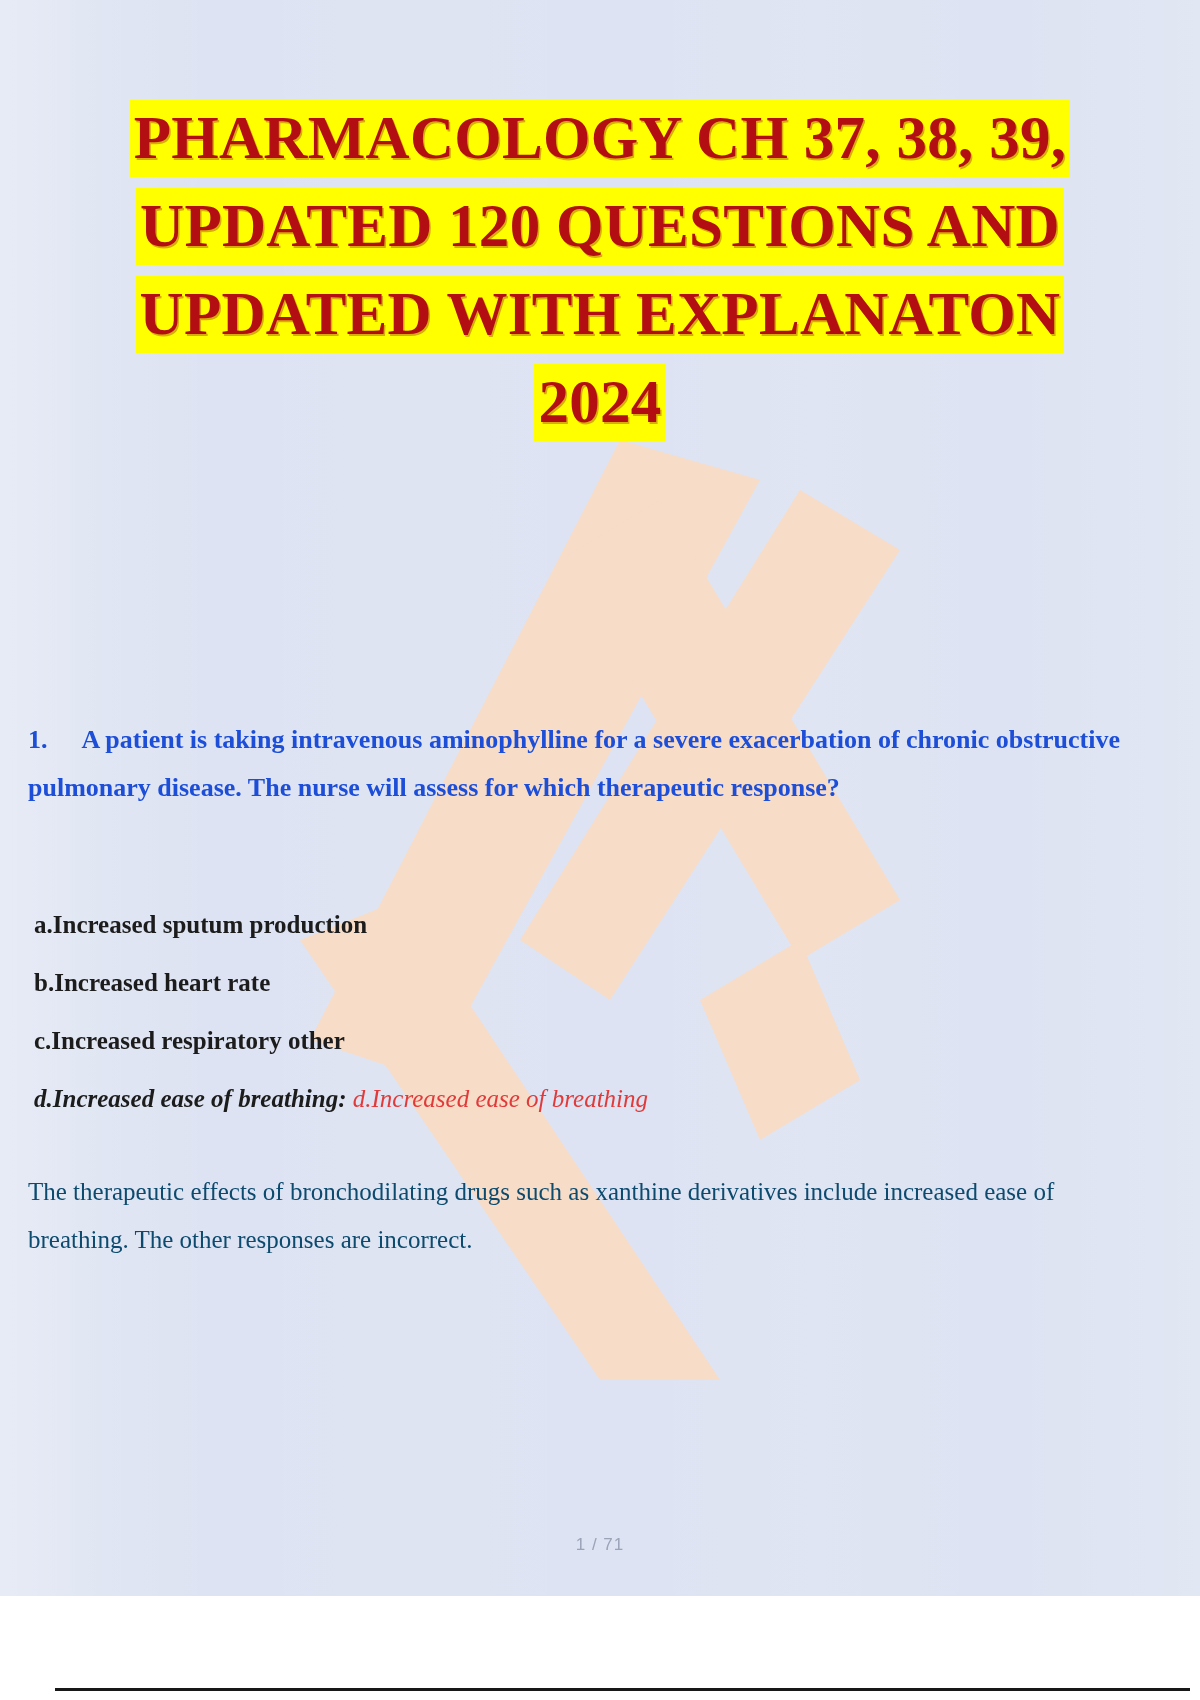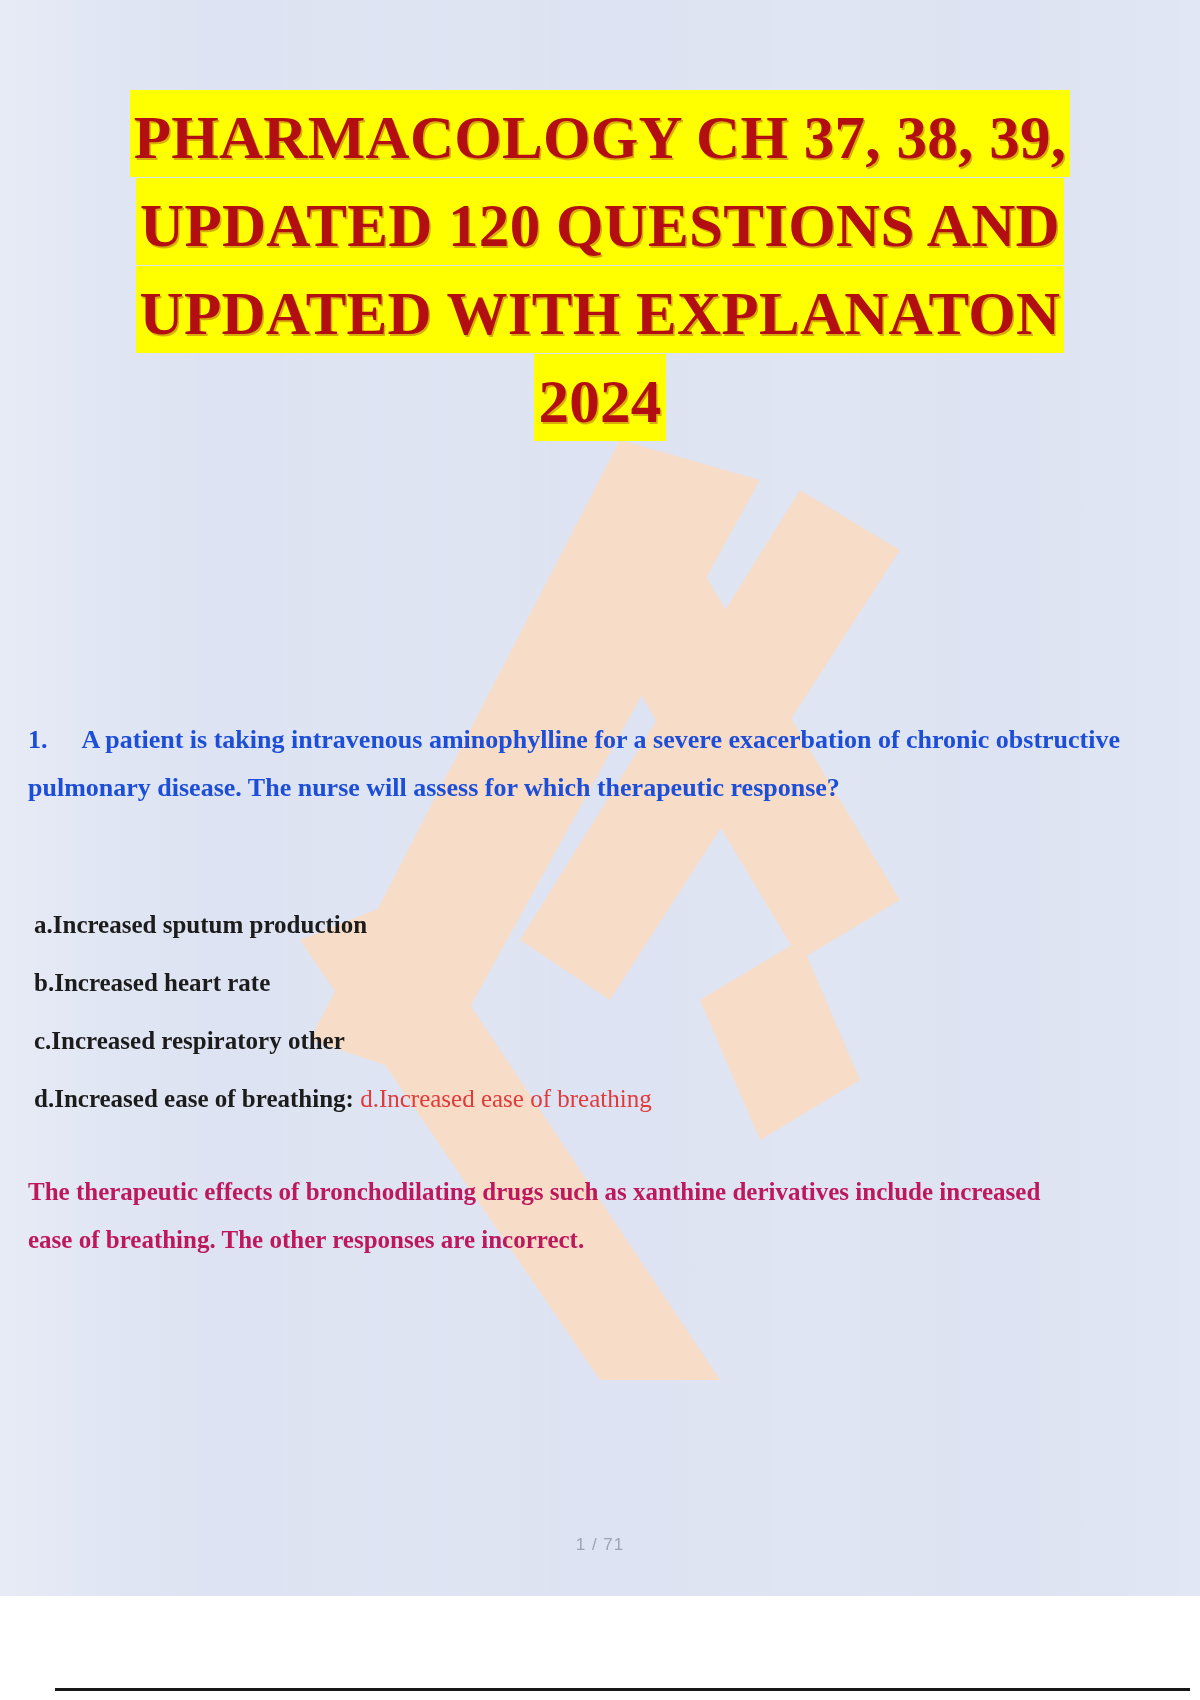--- a/index.html
+++ b/index.html
@@ -78,21 +78,21 @@
   .title-line:last-child { margin-bottom: 12px; }
 
   .hl {
     display: inline;
     background: #ffff00;
     color: #b30f12;
     font-family: "Liberation Serif", "DejaVu Serif", serif;
     font-weight: bold;
     font-size: 61px;
     letter-spacing: 0.3px;
-    padding: 14px 4px 6px 4px;
+    padding: 4px 4px 6px 4px;
     box-decoration-break: clone;
     -webkit-box-decoration-break: clone;
     text-shadow: 1.5px 1.5px 0 rgba(140, 20, 20, 0.35);
   }
 
   
   .question {
     position: absolute;
     left: 28px;
     top: 716px;
@@ -118,35 +118,35 @@
     width: 1100px;
   }
   .option {
     font-size: 25px;
     font-weight: bold;
     color: #1c1c1c;
     line-height: 1.0;
     margin: 0 0 33px 6px;
     white-space: nowrap;
   }
-  .option.answer-line { margin-bottom: 0; }
+  .option.answer-line { margin-bottom: 0; font-style: italic; }
   .answer-red {
     color: #e03a3a;
     font-weight: normal;
     font-size: 25px;
   }
 
   .explanation {
     position: absolute;
     left: 28px;
     top: 1168px;
     width: 1060px;
-    color: #be185d;
+    color: #0c4a6e;
     font-size: 25px;
-    font-weight: bold;
+    font-weight: normal;
     line-height: 1.9;
     text-align: left;
   }
 
   
   .page-footer {
     position: absolute;
     left: 0;
     top: 1535px;
     width: 1200px;

